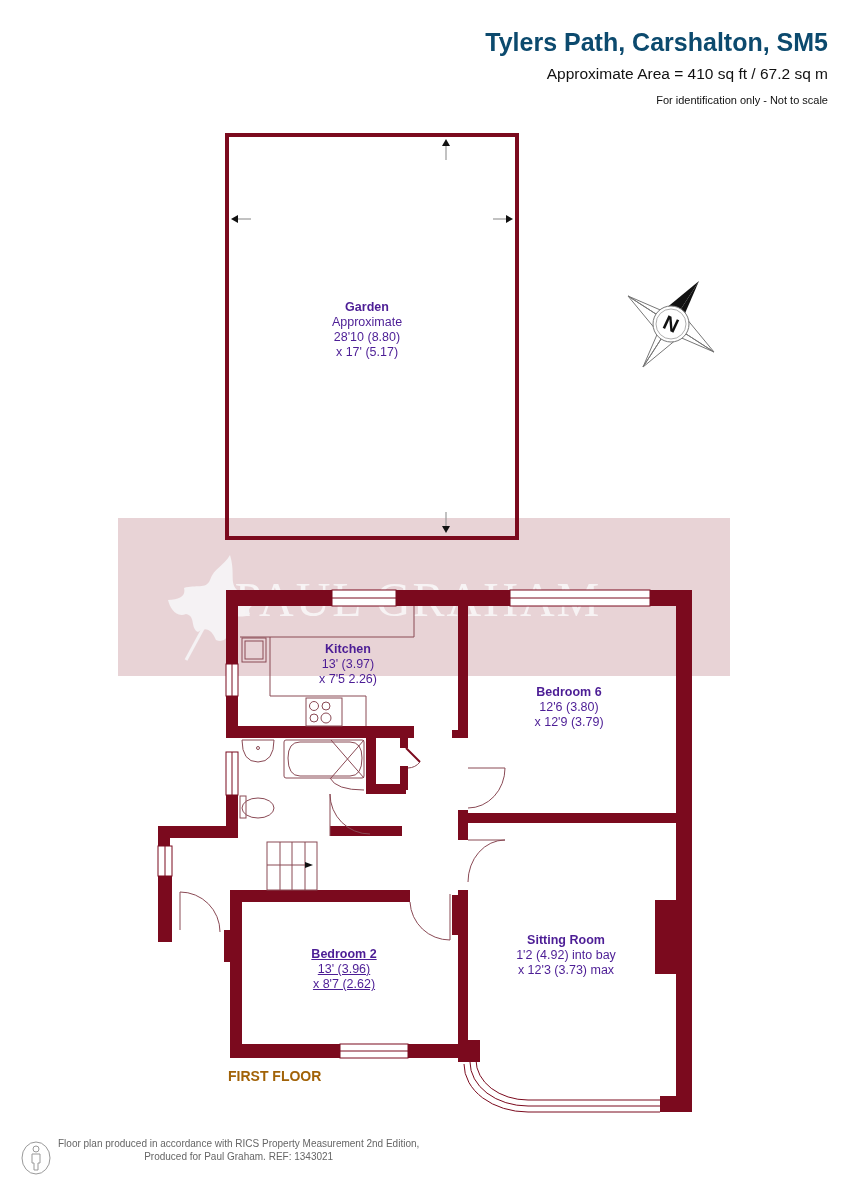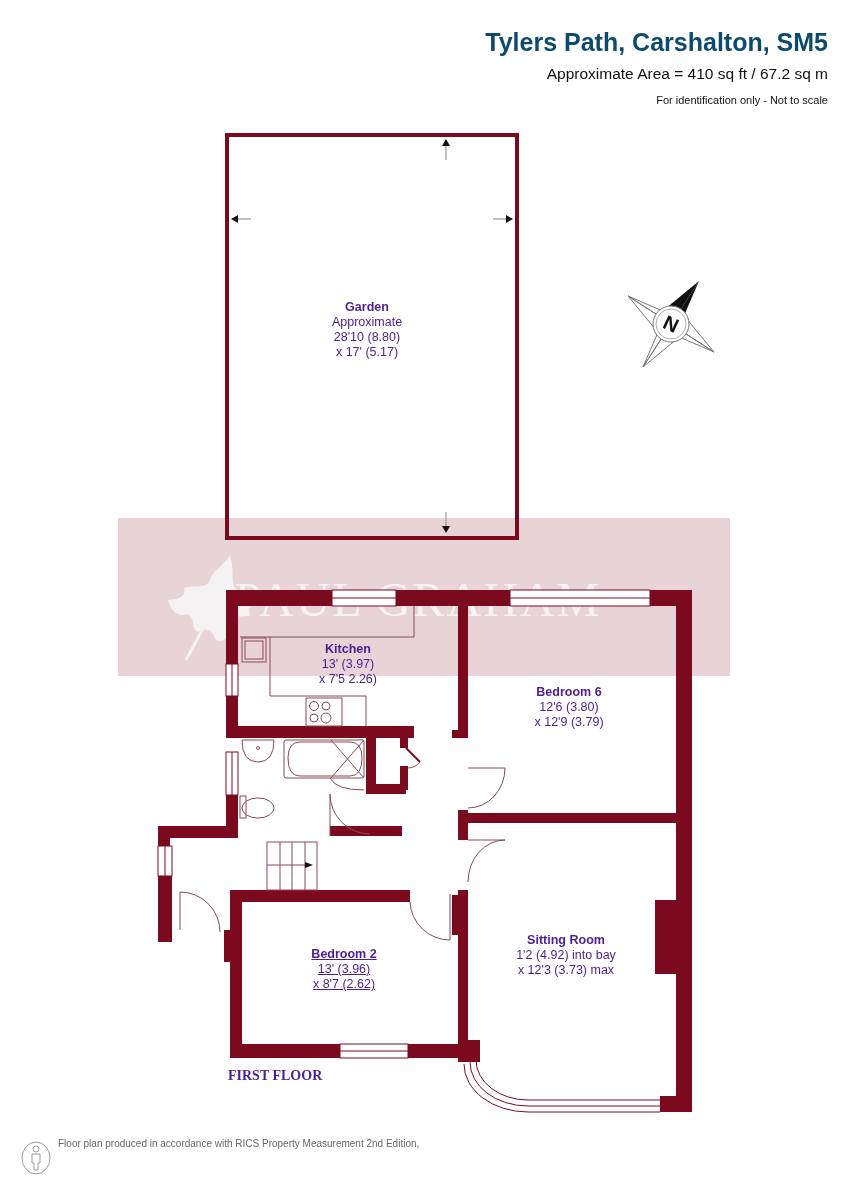--- a/index.html
+++ b/index.html
@@ -4,21 +4,21 @@
 <style>
   html, body { margin: 0; padding: 0; background: #ffffff; }
   body { width: 849px; height: 1200px; position: relative; overflow: hidden; font-family: "Liberation Sans", sans-serif; color: #111; }
   .header { position: absolute; right: 21px; top: 26px; text-align: right; }
   .title { font-size: 25px; font-weight: bold; line-height: 32px; color: #0c4a6e; }
   .area { font-size: 15.5px; margin-top: 6px; line-height: 20px; color: #111; }
   .note { font-size: 11px; margin-top: 9px; line-height: 14px; color: #111; }
   svg.plan { position: absolute; left: 0; top: 0; }
   .room-label { position: absolute; text-align: center; font-size: 12.5px; line-height: 15px; color: #4c1d95; transform: translateX(-50%); white-space: nowrap; }
   .room-label .name { font-weight: bold; }
-  .floor-label { position: absolute; left: 228px; top: 1068px; font-size: 14px; font-weight: bold; color: #4c1d95; font-family: Liberation Serif, serif; }
+  .floor-label { position: absolute; left: 228px; top: 1068px; font-size: 14px; font-weight: bold; color: #a16207; }
   .footer { position: absolute; left: 58px; top: 1138px; font-size: 10px; line-height: 12.5px; color: #666; text-align: center; }
   .footer .copy { margin-left: 10px; }
   .footer-icon { position: absolute; left: 20px; top: 1140px; }
 </style>
 </head>
 <body>
 
 <div class="header">
   <div class="title">Tylers Path, Carshalton, SM5</div>
   <div class="area">Approximate Area = 410 sq ft / 67.2 sq m</div>
@@ -212,13 +212,14 @@
 
 <div class="floor-label">FIRST FLOOR</div>
 
 <svg class="footer-icon" width="32" height="36" viewBox="0 0 32 36">
   <ellipse cx="16" cy="18" rx="14" ry="16" fill="none" stroke="#999" stroke-width="1"></ellipse>
   <circle cx="16" cy="9" r="3" fill="none" stroke="#999" stroke-width="1"></circle>
   <path d="M12,14 L20,14 L20,23 L18,23 L18,30 L14,30 L14,23 L12,23 Z" fill="none" stroke="#999" stroke-width="1"></path>
 </svg>
 <div class="footer">
   <div>Floor plan produced in accordance with RICS Property Measurement 2nd Edition,</div>
+  <div>Produced for Paul Graham.   REF: 1343021</div>
 </div>
 
 </body></html>

